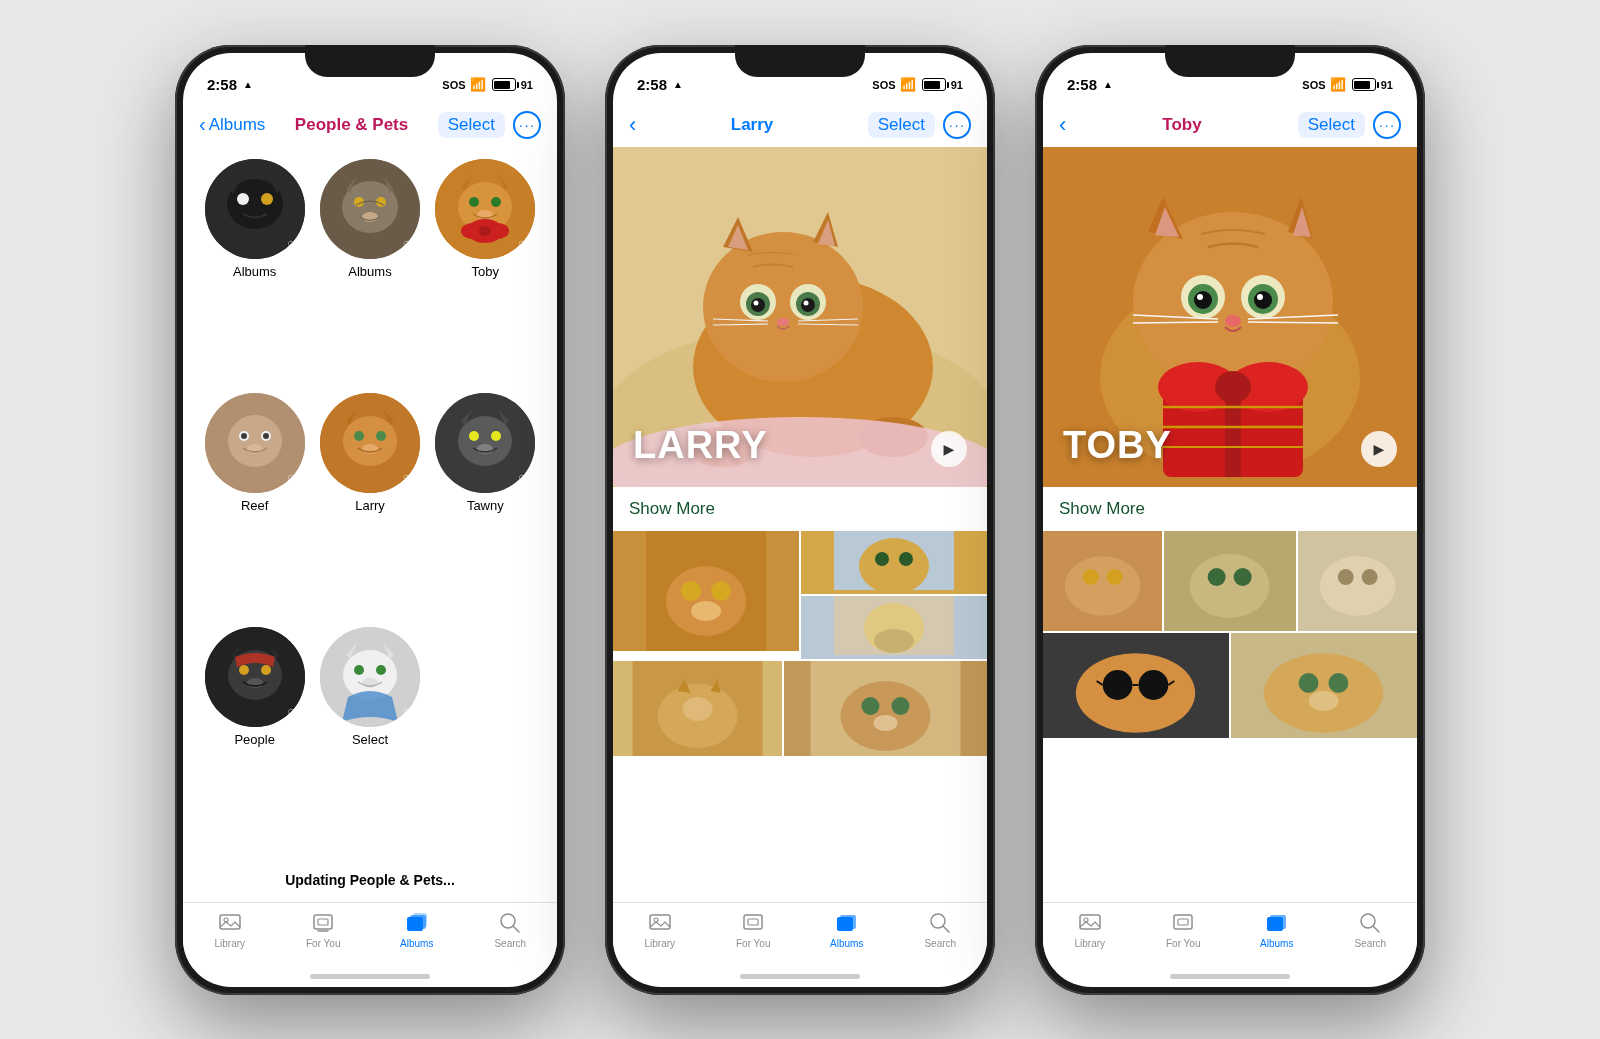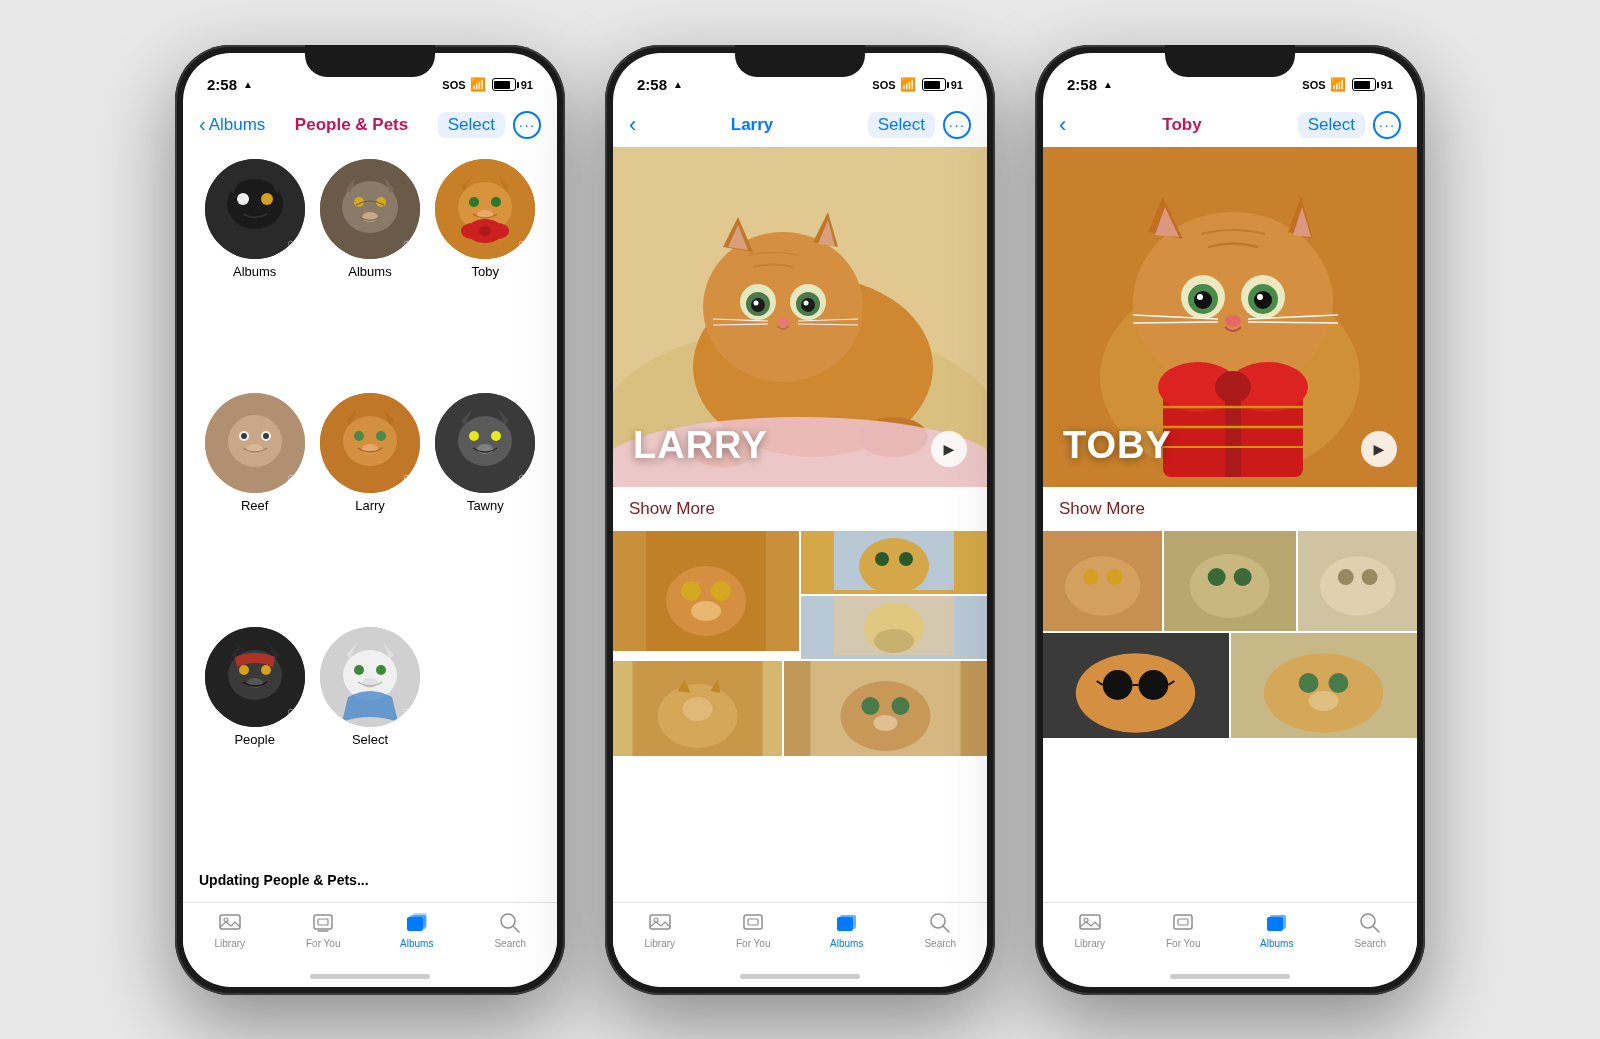--- a/index.html
+++ b/index.html
@@ -188,20 +188,21 @@
       bottom: 5px;
       right: 5px;
       color: rgba(255,255,255,0.9);
       font-size: 14px;
     }
     .person-name {
       font-size: 13px;
       color: #000;
     }
     .updating-text {
+      text-align: center;
       padding: 10px 16px;
       flex-shrink: 0;
     }
     .updating-text .title {
       font-size: 14px;
       font-weight: 600;
       color: #000;
       margin-bottom: 4px;
     }
     .updating-text .desc {
@@ -262,21 +263,21 @@
       align-items: center;
       justify-content: center;
       font-size: 14px;
       color: #333;
     }
     .show-more-row {
       padding: 12px 16px;
       flex-shrink: 0;
     }
     .show-more-link {
-      color: #7f1d1d;
+      color: #14532d;
       font-size: 17px;
       font-weight: 400;
     }
     .photo-grid {
       flex: 1;
       overflow: hidden;
     }
     .photo-row {
       display: flex;
       gap: 2px;

